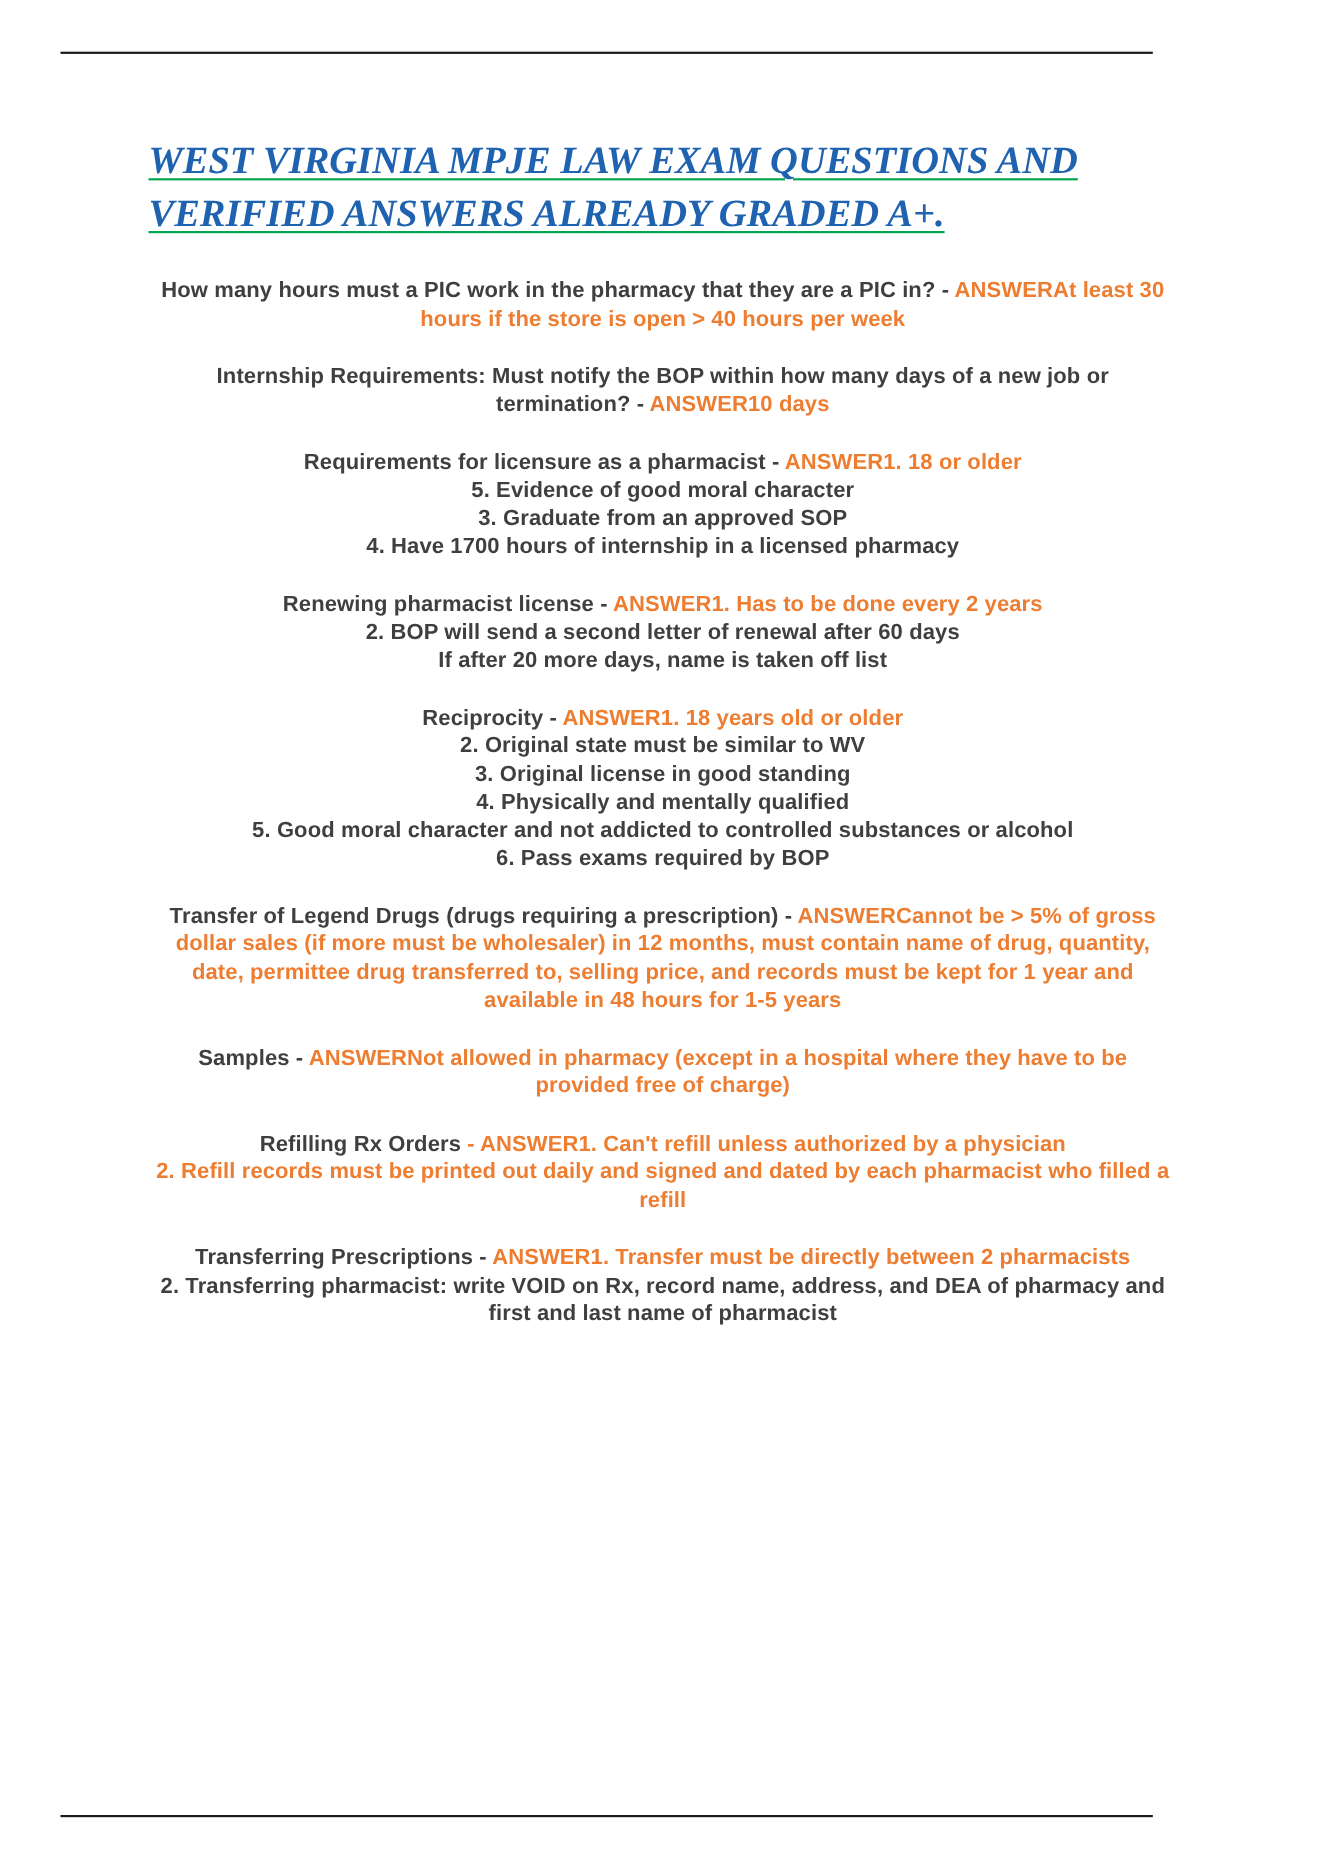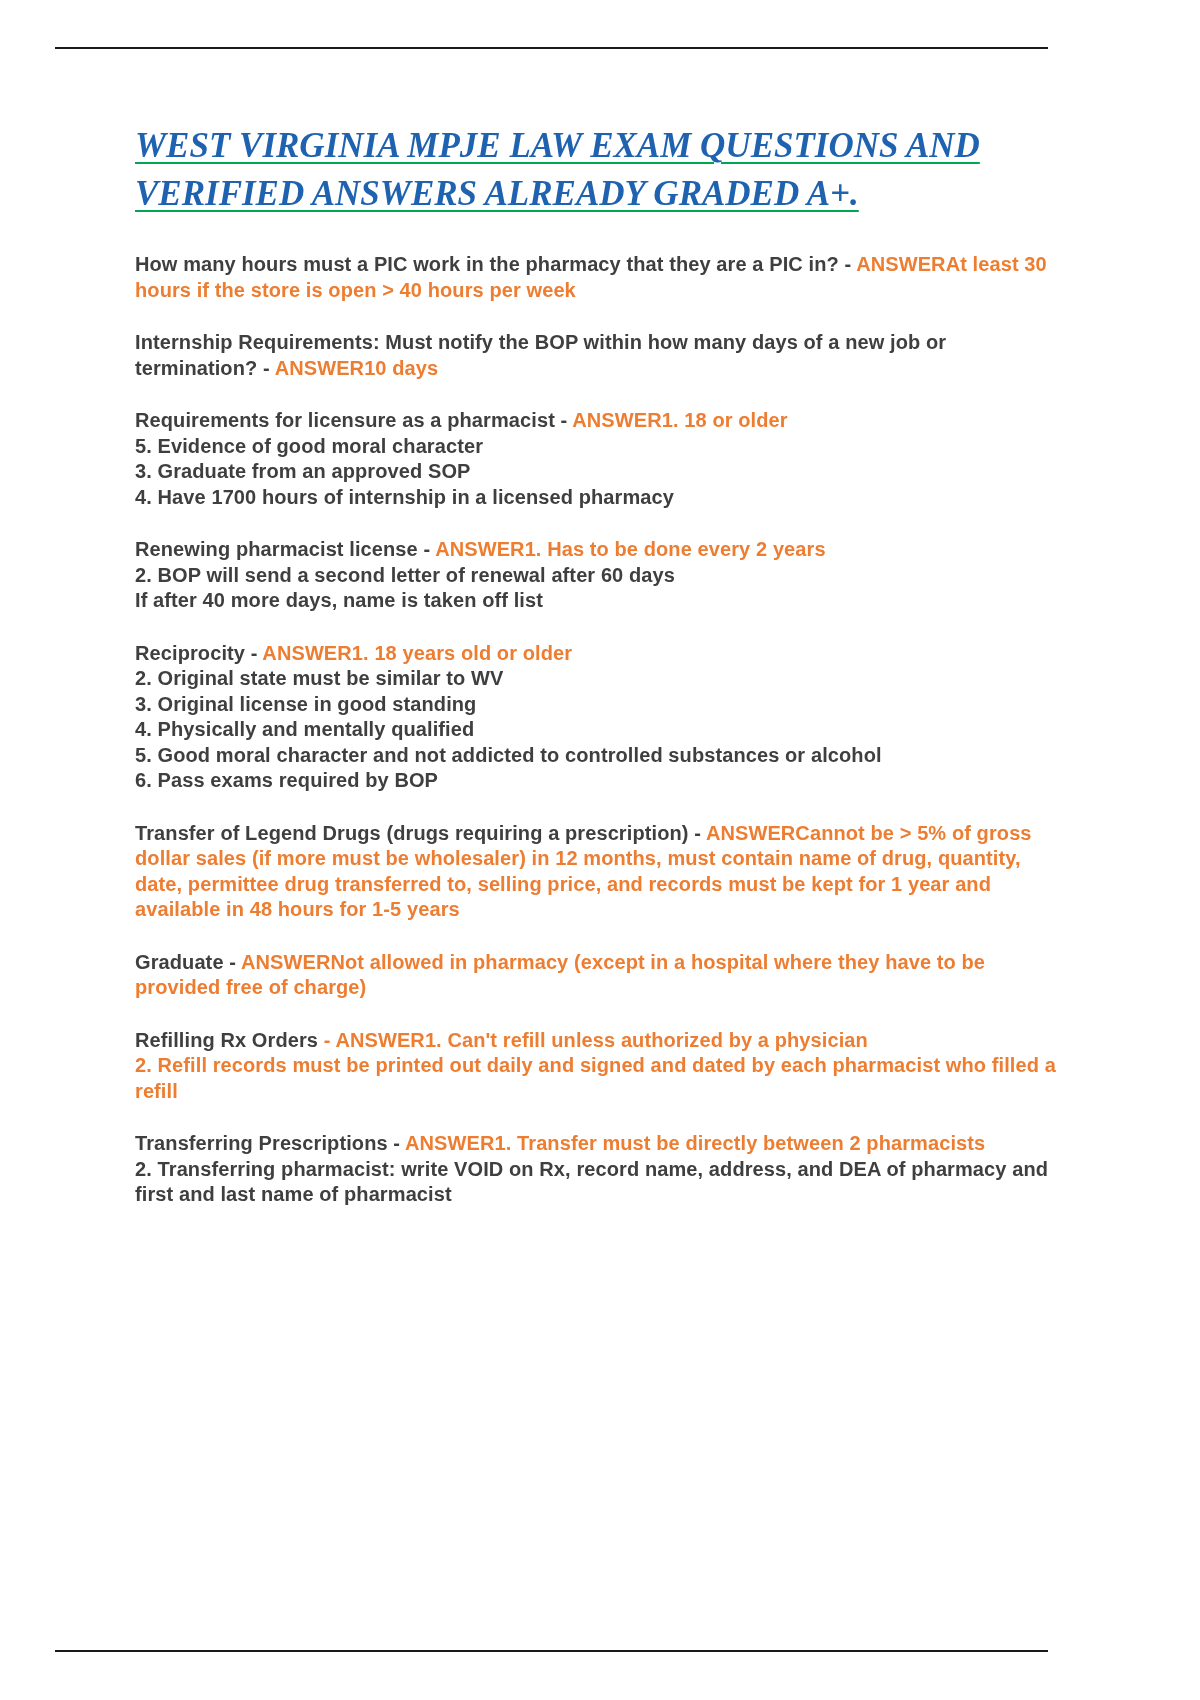--- a/index.html
+++ b/index.html
@@ -42,20 +42,21 @@
     text-decoration-color: #00a651;
     text-decoration-thickness: 2px;
     text-underline-offset: 5px;
   }
 
   .qa {
     position: absolute;
     left: 135px;
     top: 252px;
     width: 935px;
+    text-align: center;
   }
   .qa p {
     margin: 0 0 27px 0;
     font-size: 20px;
     line-height: 25.5px;
     font-weight: 700;
     color: #3f3f3f;
     letter-spacing: 0.1px;
   }
   .qa .q { color: #3f3f3f; }
@@ -67,22 +68,22 @@
 <div class="page">
   <div class="rule rule-top"></div>
 
   <h1 class="title">WEST VIRGINIA MPJE LAW EXAM QUESTIONS AND
 VERIFIED ANSWERS ALREADY GRADED A+.</h1>
 
   <div class="qa" id="qa-container">
       <p><span class="q">How many hours must a PIC work in the pharmacy that they are a PIC in? - </span><span class="a">ANSWERAt least 30 hours if the store is open &gt; 40 hours per week</span></p>
       <p><span class="q">Internship Requirements: Must notify the BOP within how many days of a new job or termination? - </span><span class="a">ANSWER10 days</span></p>
       <p><span class="q">Requirements for licensure as a pharmacist - </span><span class="a">ANSWER1. 18 or older</span><br><span class="q">5. Evidence of good moral character</span><br><span class="q">3. Graduate from an approved SOP</span><br><span class="q">4. Have 1700 hours of internship in a licensed pharmacy</span><br></p>
-      <p><span class="q">Renewing pharmacist license - </span><span class="a">ANSWER1. Has to be done every 2 years</span><br><span class="q">2. BOP will send a second letter of renewal after 60 days</span><br><span class="q">If after 40 more days, name is taken off list</span></p>
+      <p><span class="q">Renewing pharmacist license - </span><span class="a">ANSWER1. Has to be done every 2 years</span><br><span class="q">2. BOP will send a second letter of renewal after 60 days</span><br><span class="q">If after 20 more days, name is taken off list</span></p>
       <p><span class="q">Reciprocity - </span><span class="a">ANSWER1. 18 years old or older</span><br><span class="q">2. Original state must be similar to WV</span><br><span class="q">3. Original license in good standing</span><br><span class="q">4. Physically and mentally qualified</span><br><span class="q">5. Good moral character and not addicted to controlled substances or alcohol</span><br><span class="q">6. Pass exams required by BOP</span></p>
       <p><span class="q">Transfer of Legend Drugs (drugs requiring a prescription) - </span><span class="a">ANSWERCannot be &gt; 5% of gross dollar sales (if more must be wholesaler) in 12 months, must contain name of drug, quantity, date, permittee drug transferred to, selling price, and records must be kept for 1 year and available in 48 hours for 1-5 years</span></p>
-      <p><span class="q">Graduate - </span><span class="a">ANSWERNot allowed in pharmacy (except in a hospital where they have to be provided free of charge)</span></p>
+      <p><span class="q">Samples - </span><span class="a">ANSWERNot allowed in pharmacy (except in a hospital where they have to be provided free of charge)</span></p>
       <p><span class="q">Refilling Rx Orders </span><span class="a">- ANSWER1. Can't refill unless authorized by a physician</span><br><span class="a">2. Refill records must be printed out daily and signed and dated by each pharmacist who filled a refill</span><br></p>
       <p><span class="q">Transferring Prescriptions - </span><span class="a">ANSWER1. Transfer must be directly between 2 pharmacists</span><br><span class="q">2. Transferring pharmacist: write VOID on Rx, record name, address, and DEA of pharmacy and first and last name of pharmacist</span></p>
     </div>
 
   <div class="rule rule-bottom"></div>
 </div>
 
 </body></html>

